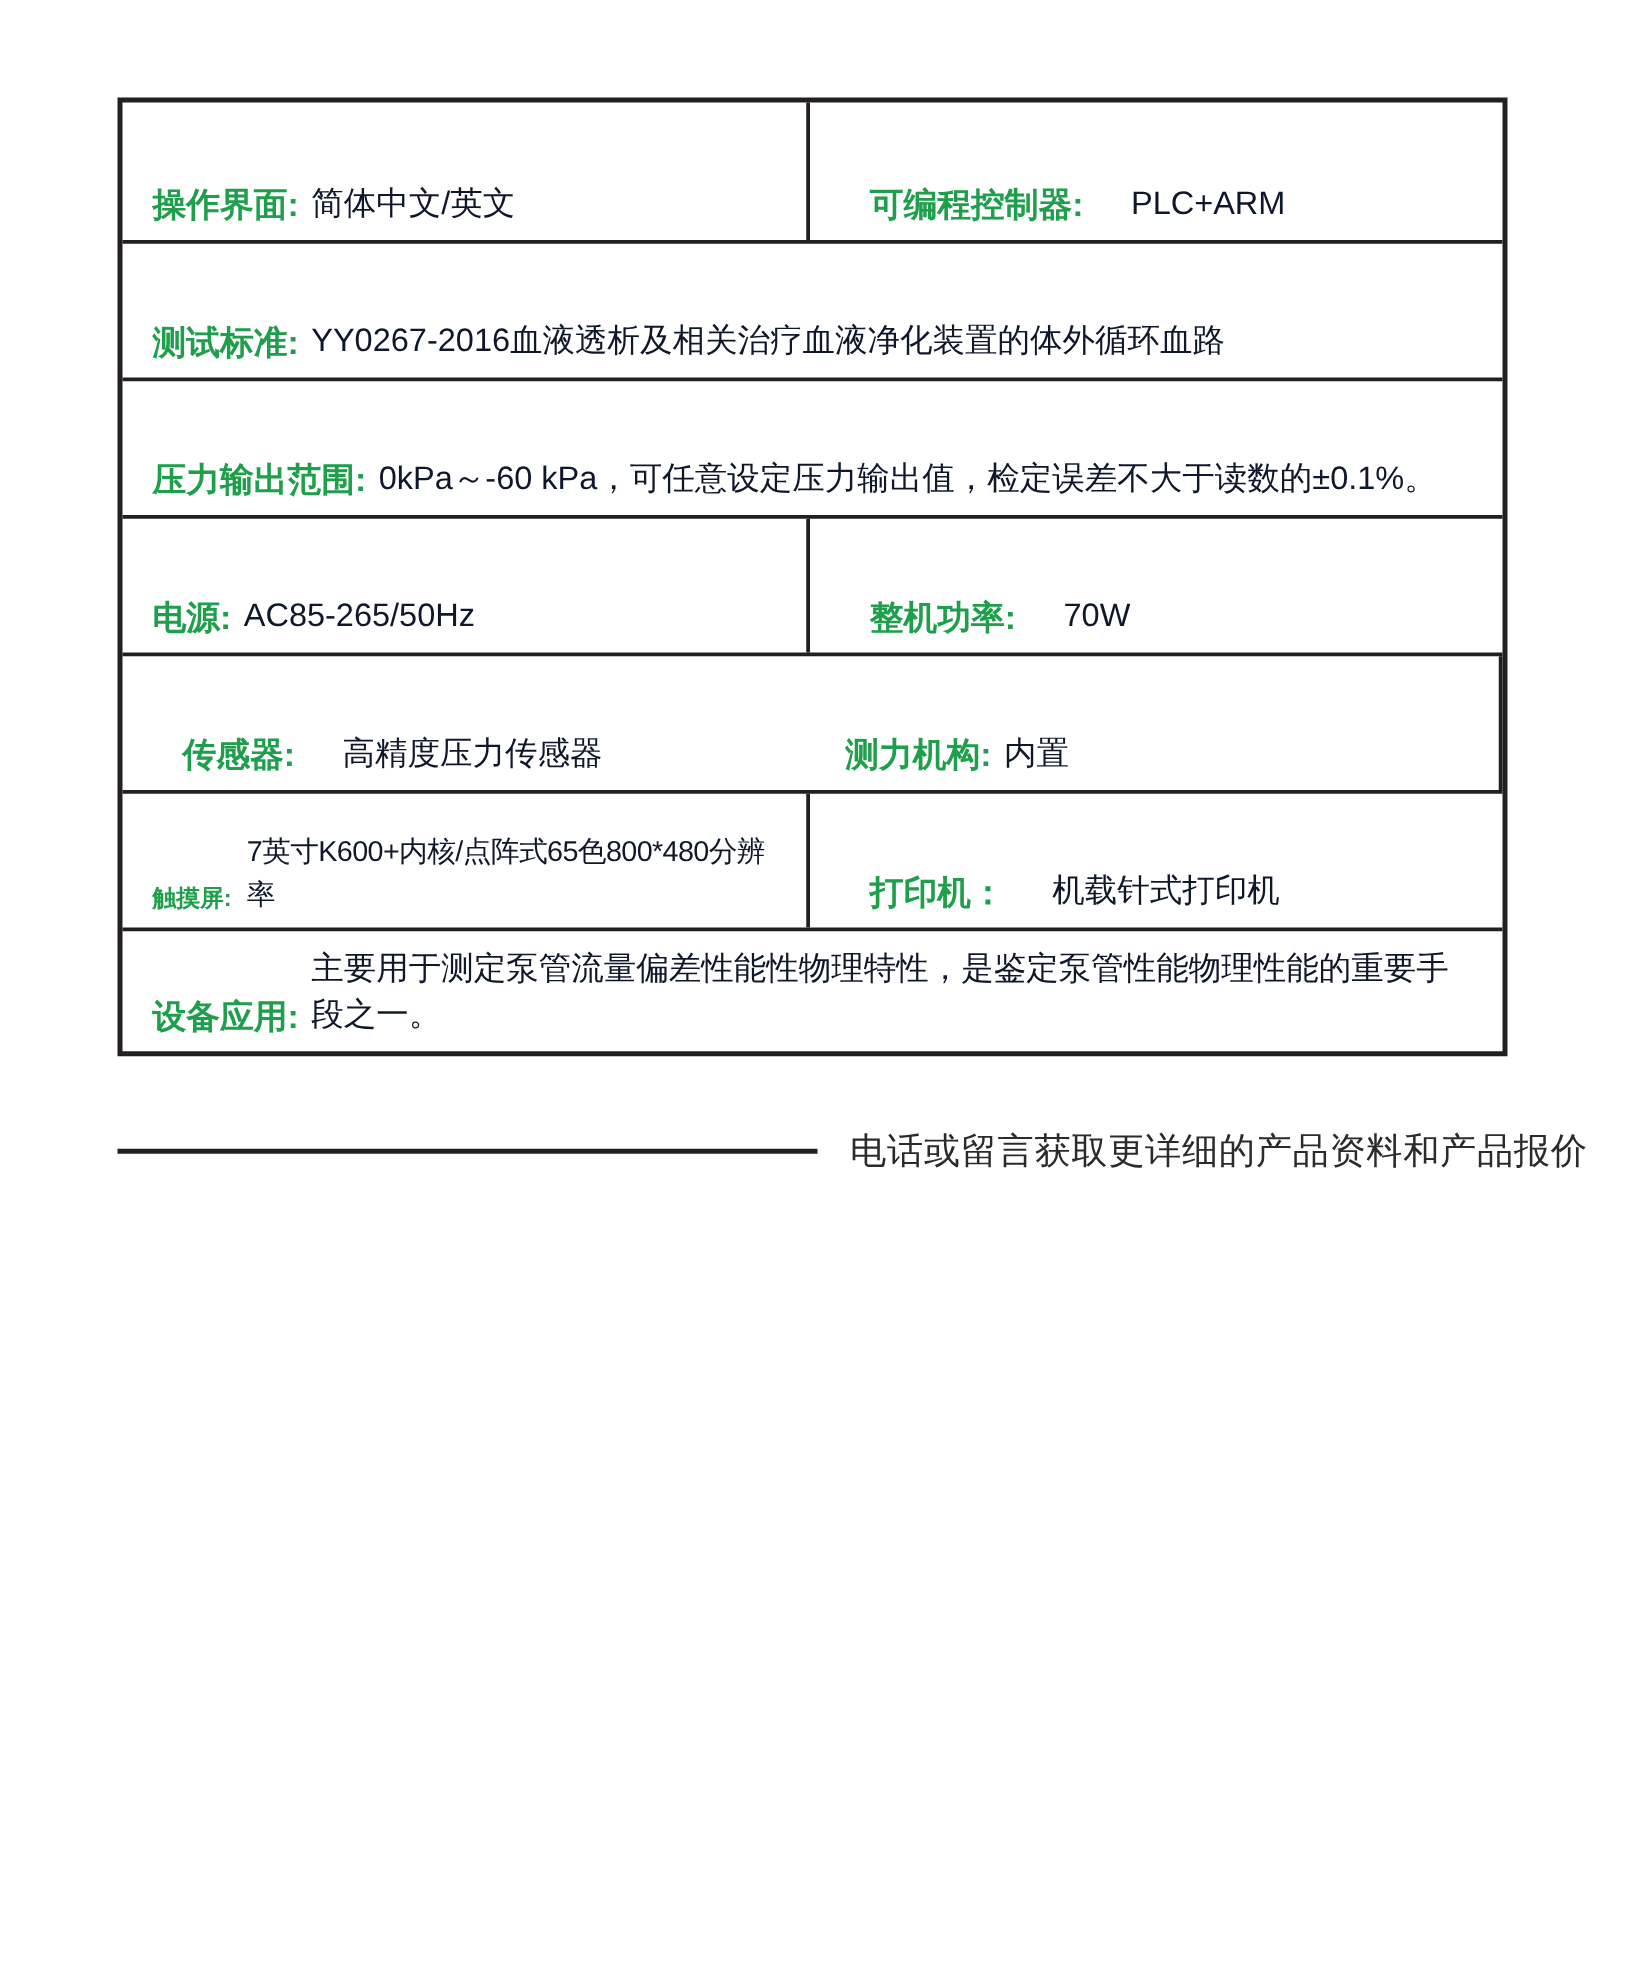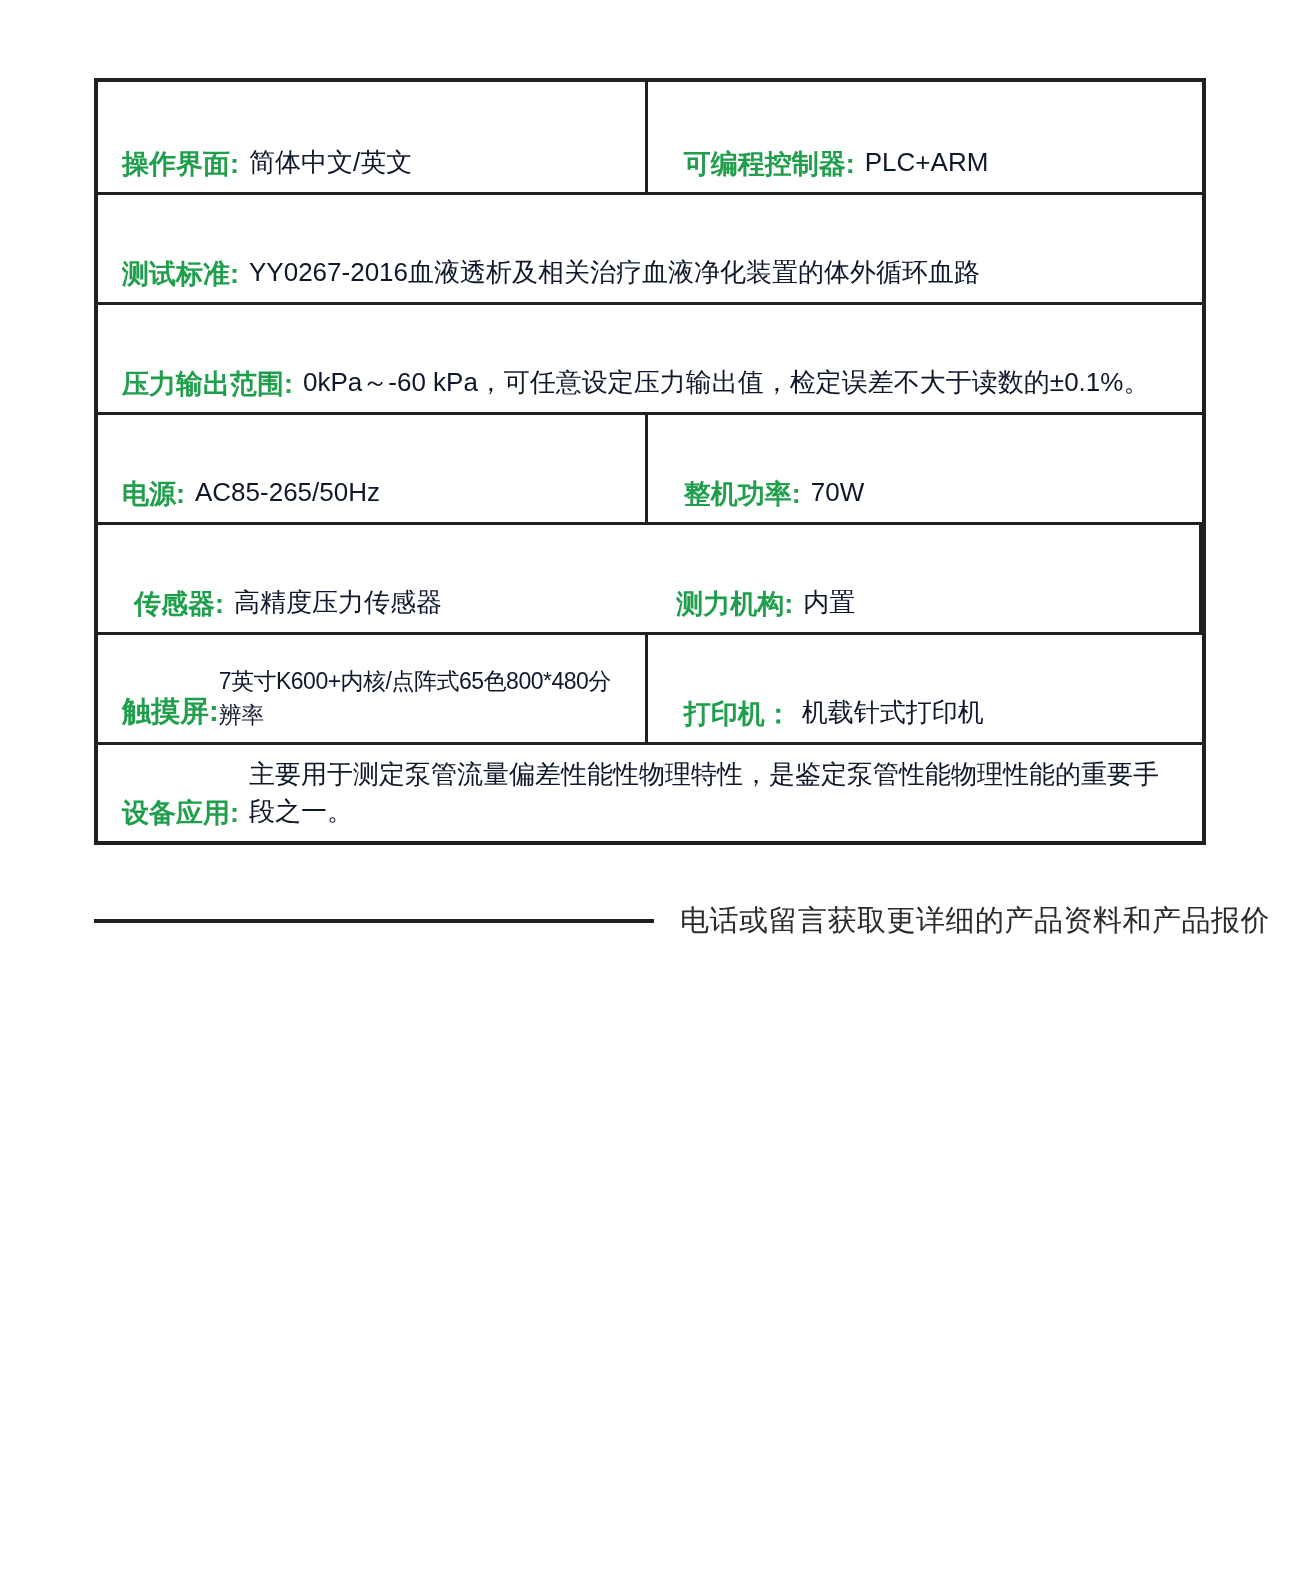--- a/index.html
+++ b/index.html
@@ -55,37 +55,38 @@
     align-items: flex-end;
     padding: 10px 18px 10px 24px;
     box-sizing: border-box;
     flex: 1 1 auto;
   }
   .cell.half-left {
     flex: 0 0 49.8%;
     border-right: 3px solid #231f20;
   }
   .cell.half-right {
-    padding-left: 36px;
+    padding-left: 48px;
+    gap: 28px;
   }
   .label {
     color: #1f9e4b;
     font-weight: bold;
     font-size: 27px;
     margin-right: 10px;
     white-space: nowrap;
     flex: 0 0 auto;
   }
   .value {
     color: #0f172a;
     font-size: 26px;
     line-height: 1.45;
     white-space: pre-line;
   }
-  .cell.compact .label { font-size: 29px; margin-right: 0; }
+  .cell.compact .label { font-size: 19px; margin-right: 12px; }
   .cell.compact .value { font-size: 23px; letter-spacing: -0.5px; }
   
   .footer {
     margin: 56px 94px 0 94px;
     display: flex;
     align-items: center;
   }
   .footer-line {
     width: 560px;
     height: 4px;

